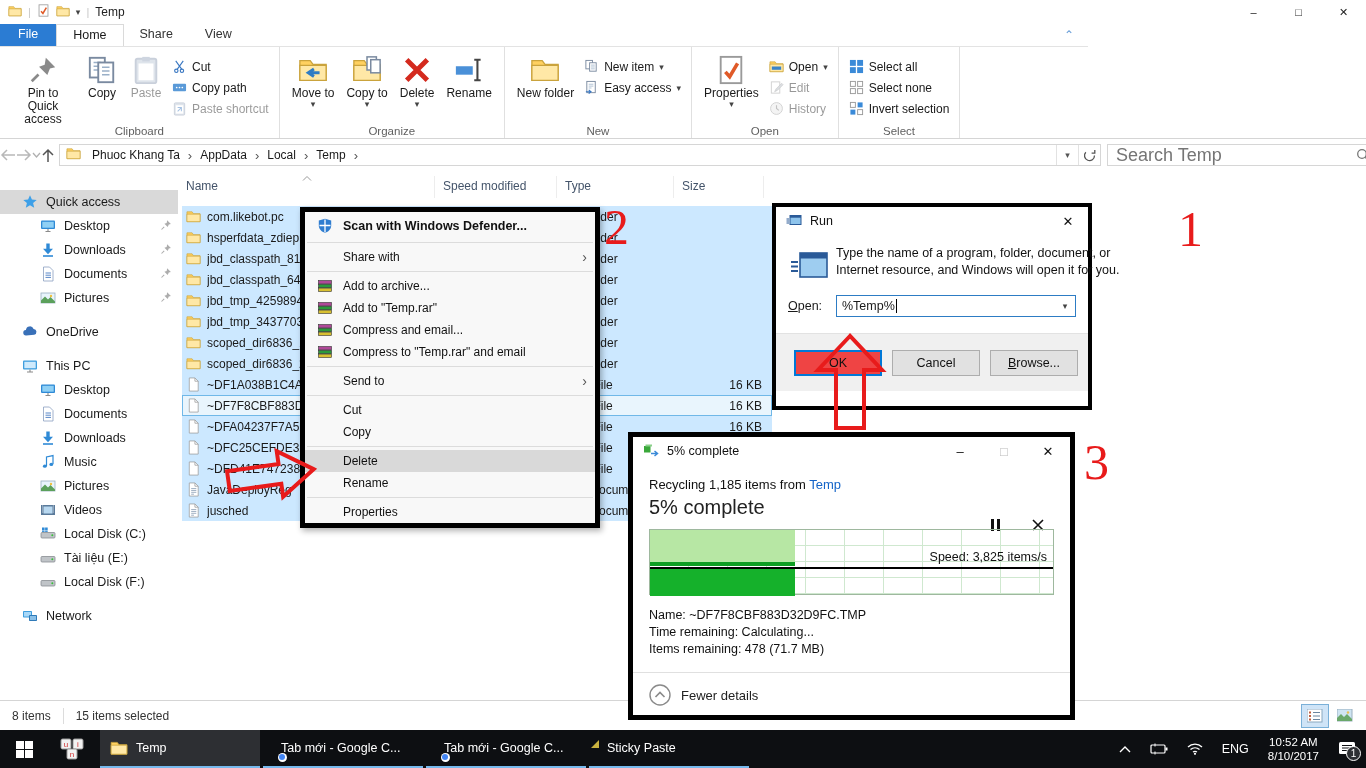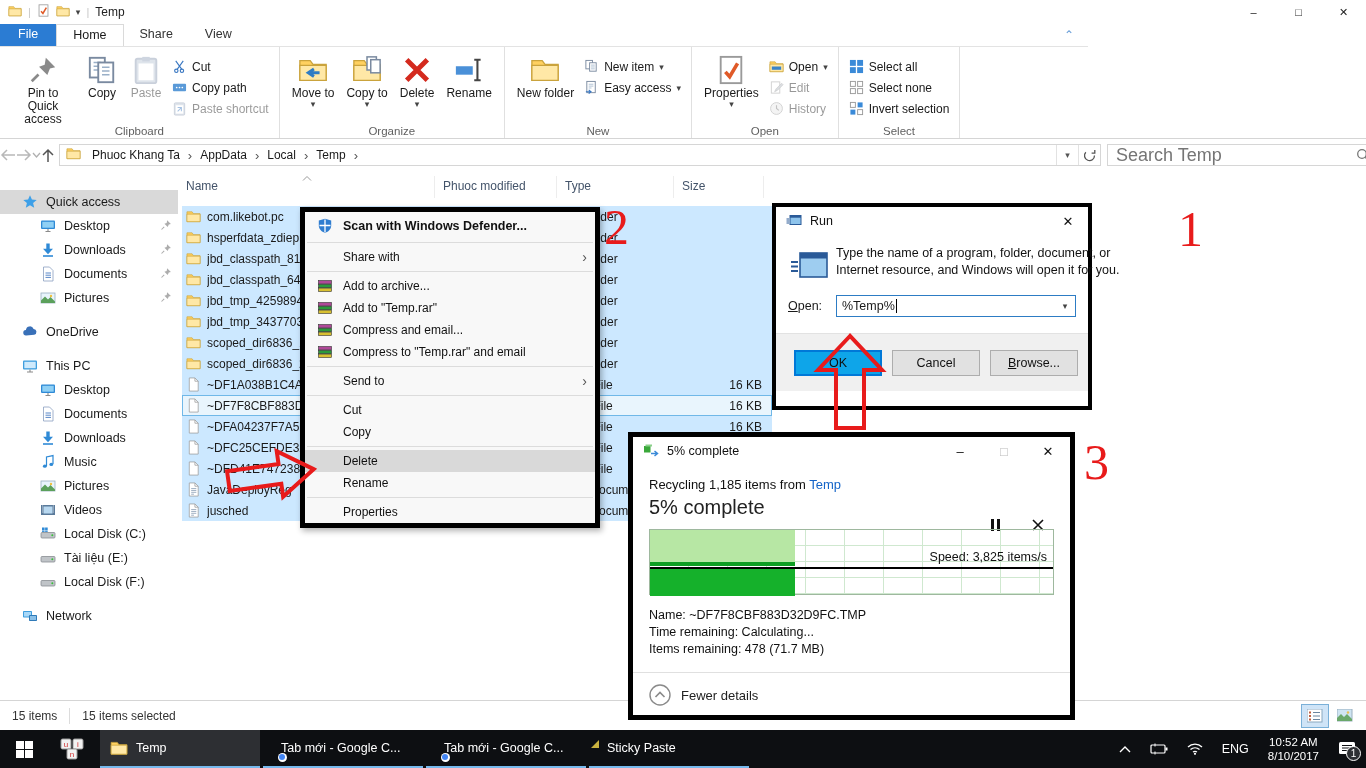--- a/index.html
+++ b/index.html
@@ -79,21 +79,21 @@
   .dlg-x{margin-left:auto;width:40px;height:28px;display:flex;align-items:center;justify-content:center;font-size:13px}
   .run-body{padding:10px 12px 0 12px;position:relative}
   .run-msg{font-size:12.5px;line-height:17px;color:#111;margin-left:48px;width:320px}
   .run-openrow{display:flex;align-items:center;margin-top:16px}
   .run-open-label{width:48px;font-size:12.5px}
   .combo{flex:1;height:22px;border:1px solid #2d7cc4;display:flex;align-items:center;padding-left:5px;font-size:12.5px}
   .combo .caret{width:1px;height:14px;background:#000;margin-left:1px}
   .combo .dd{margin-left:auto;width:20px;color:#444;text-align:center}
   .run-footer{margin-top:16px;background:#f0f0f0;border-top:1px solid #e2e2e2;height:58px;display:flex;align-items:center;justify-content:flex-end;gap:10px;padding:0 10px}
   .btn{width:88px;height:26px;background:#e1e1e1;border:1px solid #adadad;display:flex;align-items:center;justify-content:center;font-size:12.5px;color:#111}
-  .btn.def{background:#0ea5e9;border:2px solid #0078d7}
+  .btn.def{background:#ef4444;border:2px solid #0078d7}
 
   .prog-body{padding:12px 16px 0 16px;position:relative}
   .prog-line1{font-size:13px;color:#111}
   .prog-line1 .lnk{color:#1464c8}
   .prog-pct{font-size:20px;color:#222;margin-top:4px}
   .prog-ctrl{position:absolute;top:54px;display:flex;gap:32px;right:26px;align-items:center}
   .chart{position:relative;margin-top:10px;height:66px;border:1px solid #9eb89e;background:
      repeating-linear-gradient(to right,transparent 0 38px,#cfe8cf 38px 39px),
      repeating-linear-gradient(to bottom,transparent 0 15px,#cfe8cf 15px 16px);}
   .prog-details{margin-top:12px;font-size:12.5px;line-height:17px;color:#111}
@@ -669,21 +669,21 @@
     </div>
   </div>
 
 <div class="abs headers">
   <div class="hcol" style="width:257px">
     <span>Name</span>
     <svg width="10" height="5" viewBox="0 0 10 5" style="position:absolute;left:124px;top:0">
         <path d="M1 4.5L5 .5 9 4.5" fill="none" stroke="#9a9a9a"></path>
       </svg>
   </div>
-  <div class="hcol" style="width:122px"><span>Phuoc modified</span></div>
+  <div class="hcol" style="width:122px"><span>Speed modified</span></div>
   <div class="hcol" style="width:117px"><span>Type</span></div>
   <div class="hcol" style="width:90px"><span>Size</span></div>
 </div>
 
 <div class="abs filelist" id="filelist">
     <div class="frow">
       <span style="display: inline-flex; flex: 0 0 auto;">
         <svg width="15" height="15" viewBox="0 0 16 16">
           <path d="M1 3h5.5L8 5h7v8.5H1z" fill="#ffd160" stroke="#caa33c" stroke-width=".7"></path>
           <path d="M1 5.5h14v8H1z" fill="#ffe8a6" stroke="#caa33c" stroke-width=".7"></path>
@@ -1044,21 +1044,21 @@
 <div class="abs anno" style="left:1084px;top:438px">3</div>
 
 <svg class="abs" style="left:810px;top:330px;z-index:55" width="80" height="102">
   <polygon points="40,6 8,40 26,40 26,98 54,98 54,40 72,40" fill="none" stroke="#e81b1b" stroke-width="4"></polygon>
 </svg>
 <svg class="abs" style="left:222px;top:444px;z-index:55;transform:rotate(-8deg)" width="100" height="62">
   <polygon points="92,31 58,8 58,21 6,21 6,41 58,41 58,54" fill="none" stroke="#e81b1b" stroke-width="4"></polygon>
 </svg>
 
 <div class="abs statusbar">
-  <span class="txt">15 items</span>
+  <span class="txt">8 items</span>
   <span class="div"></span>
   <span class="txt">15 items selected</span>
   <div class="viewbtns">
     <div class="viewbtn sel">
       <svg width="16" height="14" viewBox="0 0 16 14">
           <rect x="0" y="0" width="15" height="13" fill="#fff" stroke="#8aa8c0"></rect>
           <rect x="2" y="2.5" width="2" height="2" fill="#c06040"></rect>
           <rect x="2" y="6" width="2" height="2" fill="#c06040"></rect>
           <rect x="2" y="9.5" width="2" height="2" fill="#c06040"></rect>
           <path d="M6 3.5h7M6 7h7M6 10.5h7" stroke="#6a86a0"></path>

